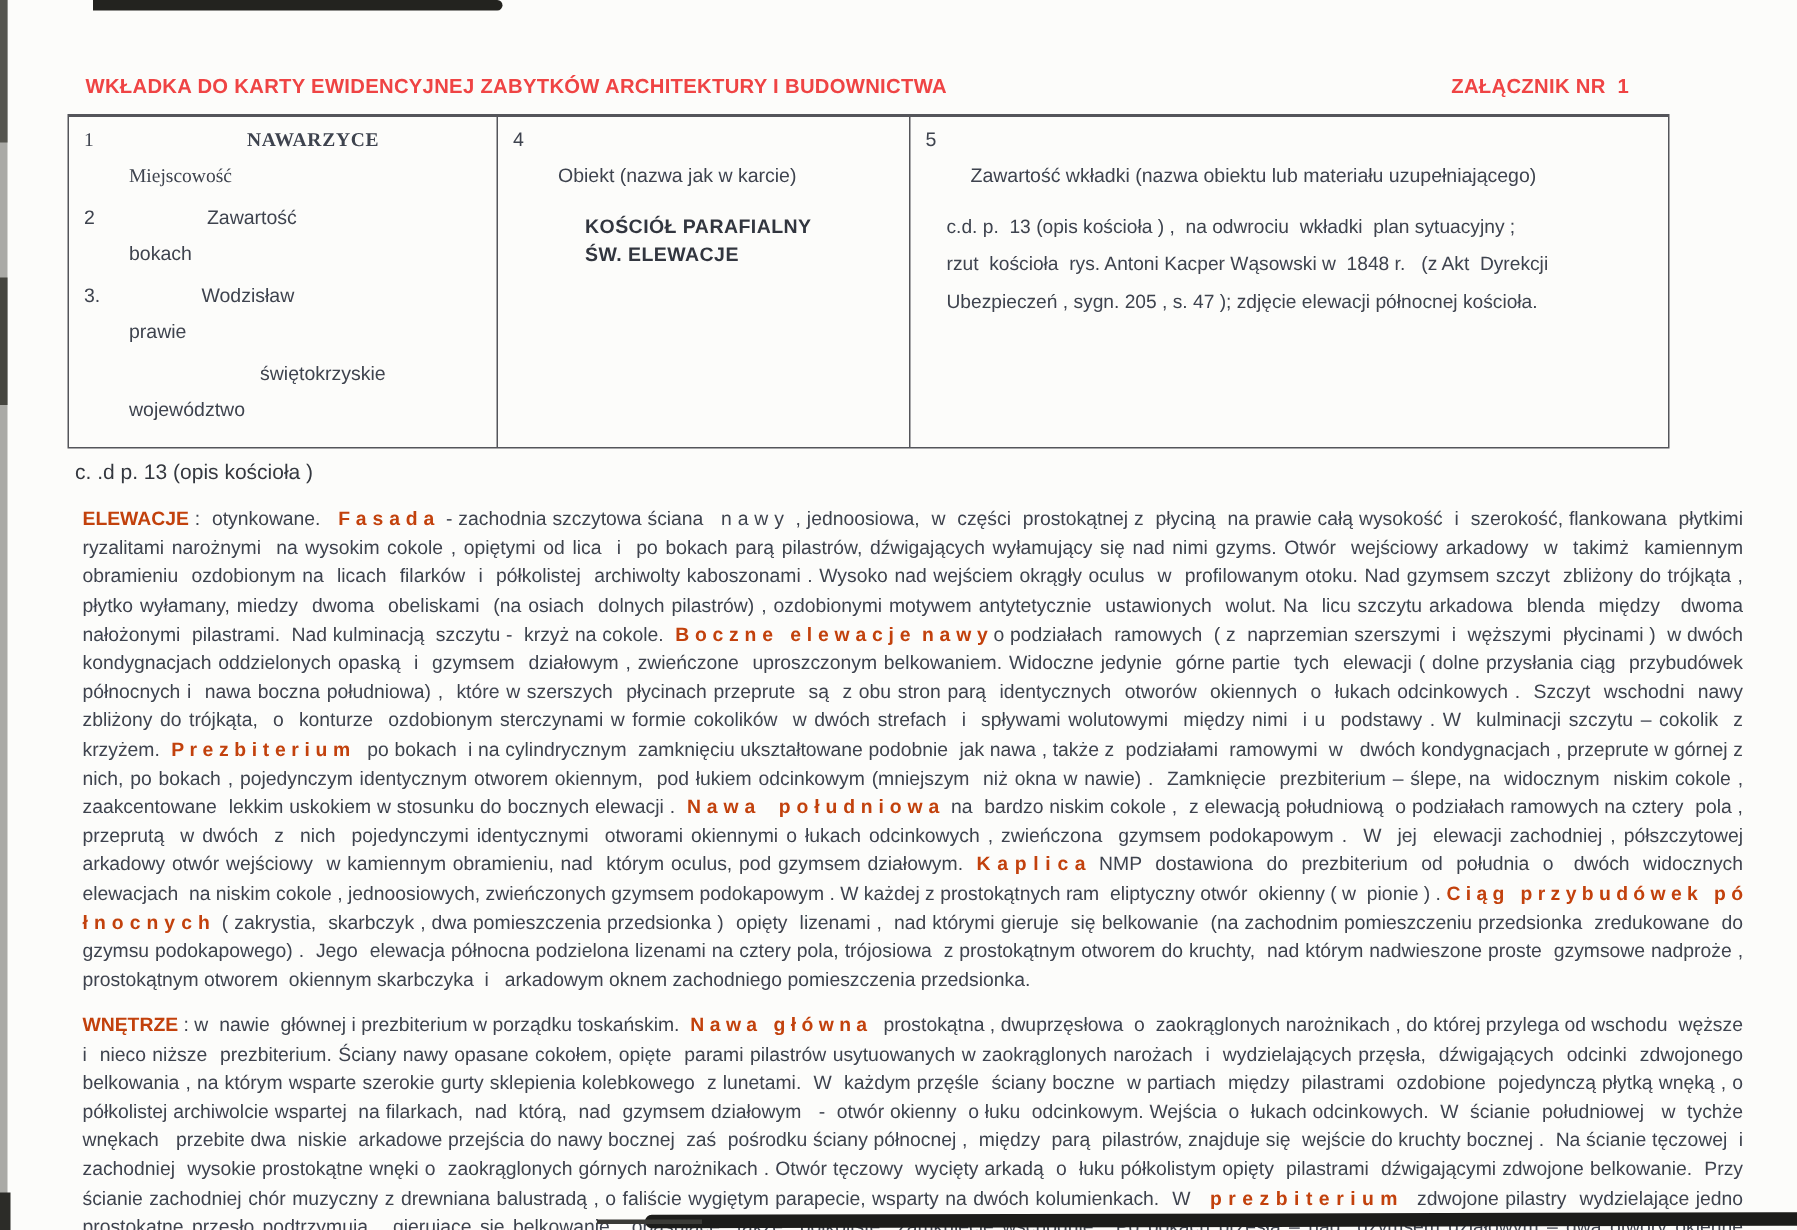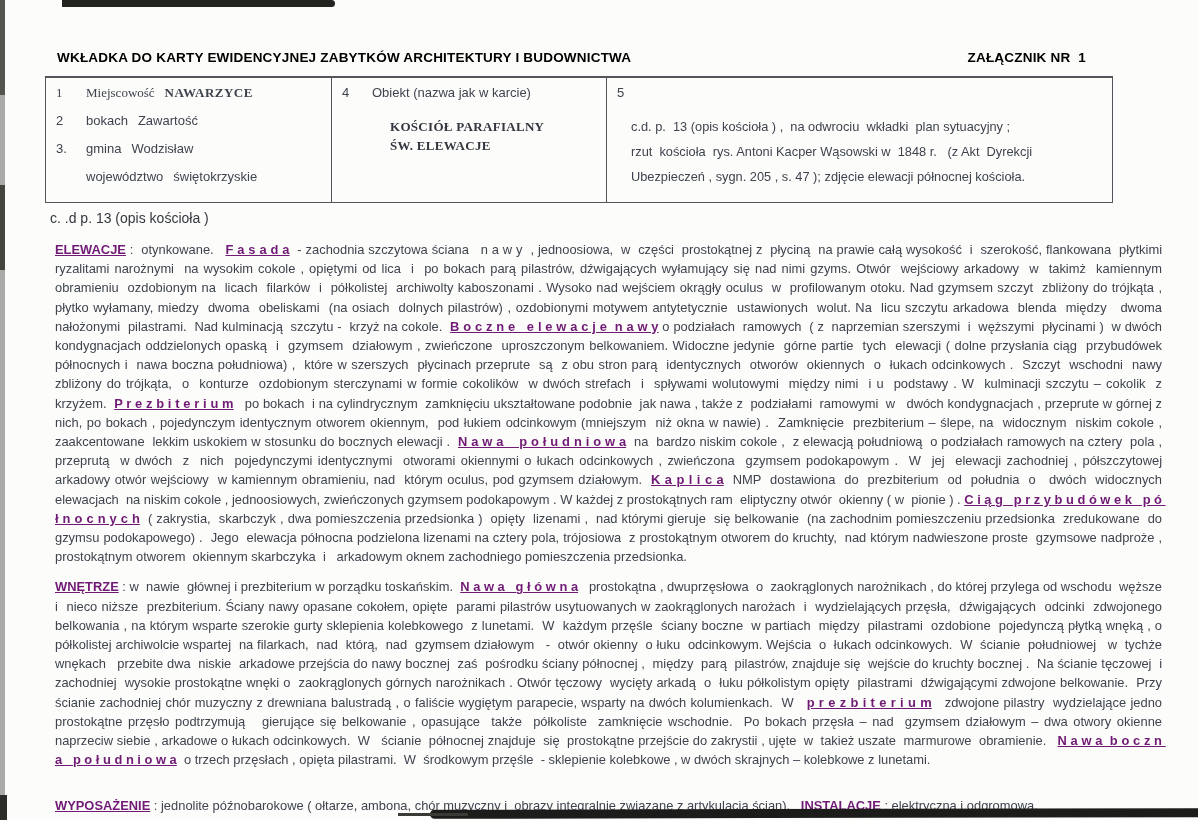--- a/index.html
+++ b/index.html
@@ -11,48 +11,48 @@
   
   .art-top    { position:absolute; left:62px; top:0; width:273px; height:7px; background:#23231f; border-radius:0 4px 4px 0; }
   .art-left   { position:absolute; left:0; top:0; width:5px; height:100%; background:#aaaaa6; }
   .art-left-d1{ position:absolute; left:0; top:0; width:5px; height:95px; background:#55554f; }
   .art-left-d2{ position:absolute; left:0; top:185px; width:5px; height:85px; background:#45453f; }
   .art-left-d3{ position:absolute; left:0; top:795px; width:7px; height:25px; background:#2c2c28; }
   .art-bottom { position:absolute; left:430px; right:0; top:809px; height:9px; background:#1c1c1a; border-radius:6px 0 0 6px; transform:rotate(-0.12deg); }
   .art-bottom-thin { position:absolute; left:398px; top:813px; width:70px; height:3px; background:#3a3a36; }
 
   .header { display:flex; justify-content:space-between; padding:50px 112px 0 57px; }
-  .title, .annex { font-size:13.5px; font-weight:bold; color:#000000; letter-spacing:0.2px; white-space:pre; }
+  .title, .annex { font-size:13.5px; font-weight:bold; color:#ef4444; letter-spacing:0.2px; white-space:pre; }
 
   .idtable {
     margin:11px 0 0 45px; width:1068px; display:flex; box-sizing:border-box;
     border-top:2px solid #54555a; border-bottom:1px solid #54555a;
     border-left:1px solid #54555a; border-right:1px solid #54555a;
     min-height:112px;
   }
   .cell  { padding:6px 8px 6px 10px; box-sizing:border-box; font-size:13px; }
   .cell1 { width:285px; }
   .cell2 { width:276px; border-left:1px solid #54555a; border-right:1px solid #54555a; }
   .cell3 { flex:1; }
   .trow  { display:flex; line-height:17px; margin-bottom:11px; }
   .tnum  { width:30px; flex-shrink:0; }
-  .tlabel{ margin-right:10px; }
+  .tlabel{ margin-right:10px;margin-top:24px; }
   .row-serif, .row-serif .tnum { font-family:"Liberation Serif", serif; }
   .row-serif .tvalue { font-weight:bold; letter-spacing:0.5px; }
   .chdr  { display:flex; line-height:17px; }
-  .objname { margin:16px 0 0 48px; font-weight:bold; line-height:19px; letter-spacing:0.3px; color:#32363f;font-family:Liberation Serif, serif; }
+  .objname { margin:16px 0 0 48px; font-weight:bold; line-height:19px; letter-spacing:0.3px; color:#32363f; }
   .contents { margin:13px 0 0 14px; white-space:pre-wrap; font-size:12.8px; line-height:25px; }
 
   .caption { margin:7px 0 0 50px; font-family:Liberation Sans, sans-serif; font-size:14px; color:#34383f; }
 
   .para { margin:0 36px 0 55px; font-size:12.9px; line-height:19.2px; text-align:justify; white-space:pre-wrap; }
   .para-elewacje    { margin-top:14px; }
   .para-wnetrze     { margin-top:11px; }
   .para-wyposazenie { margin-top:27px; }
-  .run-bold { font-weight:bold; color:#701a75;text-decoration:underline; }
+  .run-bold { font-weight:bold; color:#c2410c; }
 </style>
 </head>
 <body>
 
 <div class="page">
 
   <div class="art-top"></div>
   <div class="art-left"></div>
   <div class="art-left-d1"></div>
   <div class="art-left-d2"></div>
@@ -73,21 +73,21 @@
         <span class="tlabel">Miejscowość</span>
         <span class="tvalue">NAWARZYCE</span>
       </div>
       <div class="trow">
         <span class="tnum">2</span>
         <span class="tlabel">bokach</span>
         <span class="tvalue">Zawartość</span>
       </div>
       <div class="trow">
         <span class="tnum">3.</span>
-        <span class="tlabel">gmina</span>
+        <span class="tlabel">prawie</span>
         <span class="tvalue">Wodzisław</span>
       </div>
       <div class="trow">
         <span class="tnum"></span>
         <span class="tlabel">województwo</span>
         <span class="tvalue">świętokrzyskie</span>
       </div>
     </div>
 
     <div class="cell cell2">
@@ -97,20 +97,21 @@
       </div>
       <div class="objname">
         <div>KOŚCIÓŁ PARAFIALNY</div>
         <div>ŚW. ELEWACJE</div>
       </div>
     </div>
 
     <div class="cell cell3">
       <div class="chdr">
         <span class="tnum">5</span>
+        <span class="tlabel">Zawartość wkładki (nazwa obiektu lub materiału uzupełniającego)</span>
       </div>
       <div class="contents">c.d. p.  13 (opis kościoła ) ,  na odwrociu  wkładki  plan sytuacyjny ;
 rzut  kościoła  rys. Antoni Kacper Wąsowski w  1848 r.   (z Akt  Dyrekcji
 Ubezpieczeń , sygn. 205 , s. 47 ); zdjęcie elewacji północnej kościoła.</div>
     </div>
 
   </div>
 
   <div class="caption">c. .d p. 13 (opis kościoła )</div>
 

